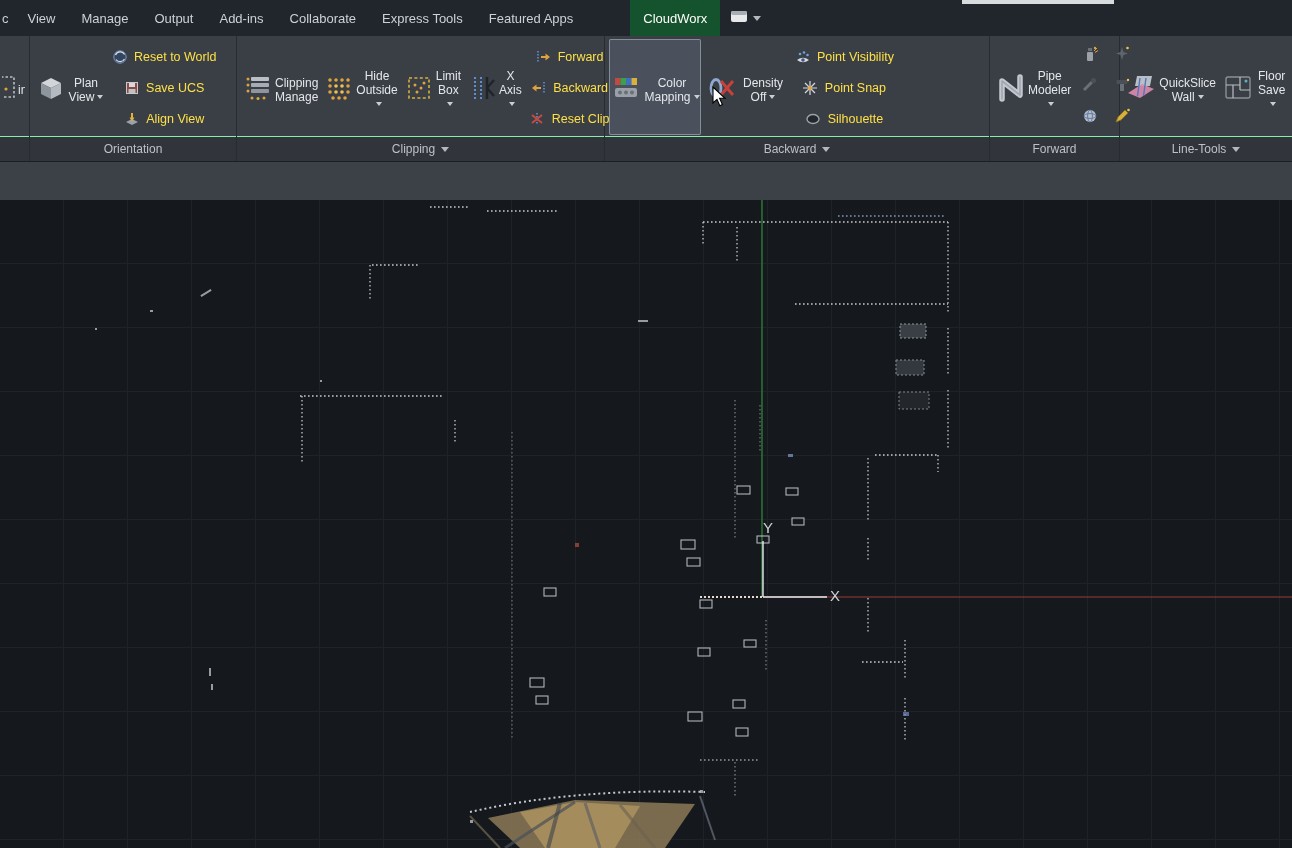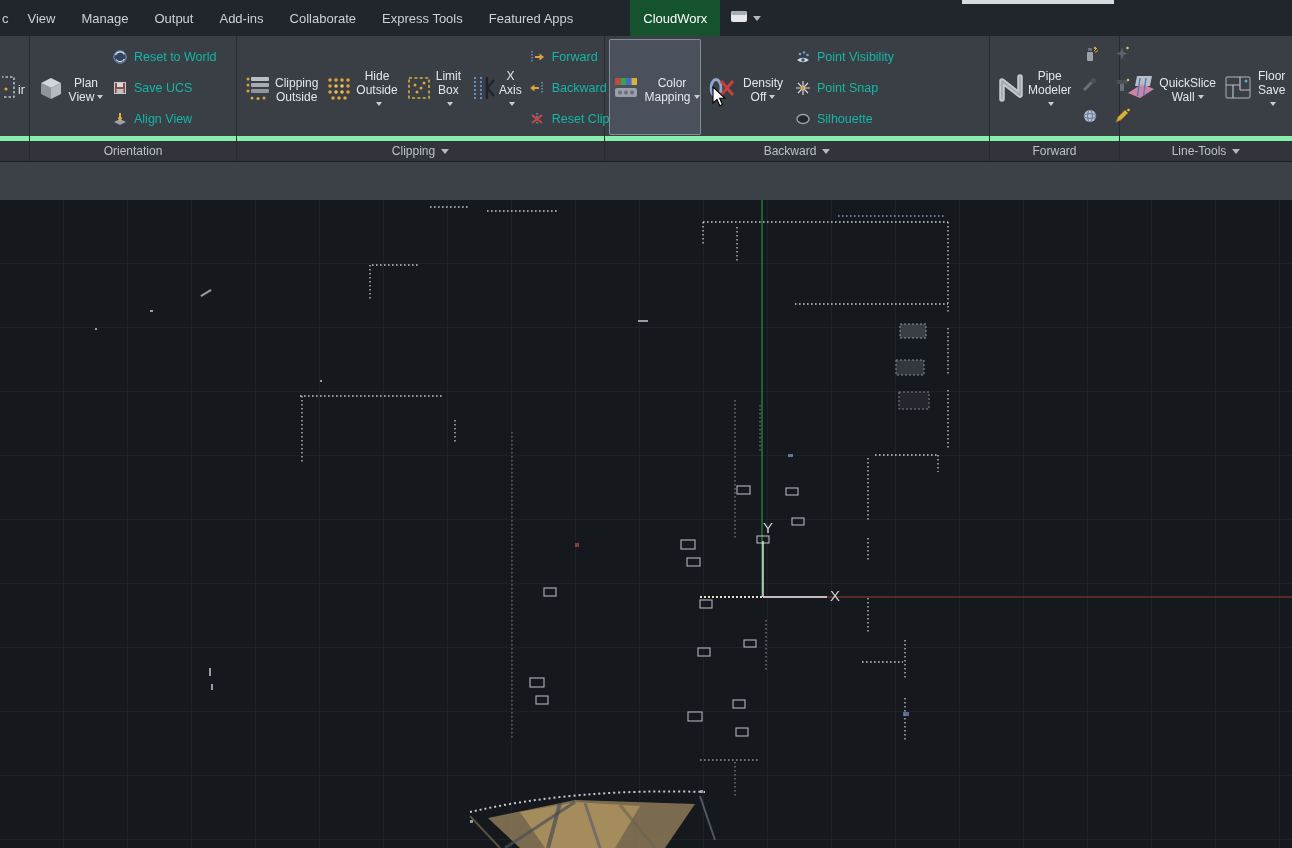--- a/index.html
+++ b/index.html
@@ -25,42 +25,42 @@
   }
   
   .ribbon {
     position:absolute; top:36px; left:0; width:1292px; height:126px;
     background:#3a3e45; display:flex; z-index:4;
     border-bottom:1px solid #1b1e22;
   }
   .panel { display:flex; flex-direction:column; border-right:1px solid #282b30; }
   .panel-content { height:100px; display:flex; align-items:flex-start; padding:3px 2px 0 2px; }
   .panel-title {
-    height:25px; background:#31353b; border-top:5px solid #86efac;
+    height:25px; background:#31353b; border-top:1px solid #86efac;
     display:flex; align-items:center; justify-content:center; gap:6px;
     color:#bcc1c7; font-size:12px;
   }
   .tcaret { width:0; height:0; border-left:4px solid transparent; border-right:4px solid transparent; border-top:5px solid #b3b8be; }
   
   .rbtn {
     display:flex; flex-direction:row; align-items:center;
     padding-top:2px; margin:0 2px; border-radius:2px; height:96px;
   }
   .rbtn .icn { width:34px; height:34px; display:flex; align-items:center; justify-content:center; flex:none; }
   .rbtn .lbl {
     margin-top:3px; font-size:12px; line-height:14px; color:#e4e7ea; text-align:center;
   }
   .fly {
     display:inline-block; width:0; height:0; margin-left:3px; vertical-align:middle;
     border-left:3.5px solid transparent; border-right:3.5px solid transparent; border-top:4px solid #c9ced4;
   }
   .rbtn.hovered { background:#4a515c; box-shadow:inset 0 0 0 1px #848e9b; }
   
   .scol { display:flex; flex-direction:column; justify-content:flex-start; padding-top:2px; }
-  .srow { display:flex; align-items:center; gap:6px; height:31px; padding:0 5px; font-size:12.5px; color:#14b8a6; white-space:nowrap; }
+  .srow { display:flex; align-items:center; gap:6px; height:31px; padding:0 5px; font-size:12.5px; color:#fde047; white-space:nowrap;justify-content:center; }
   .sic { width:17px; height:17px; display:flex; align-items:center; justify-content:center; flex:none; }
   
   .cutpanel .panel-content { padding-left:0; }
   .cutbtn { width:27px; overflow:hidden; }
   .cutbtn .icn { margin-left:-16px; }
   .cutbtn .lbl { margin-left:-2px; }
   
   .fgrid { display:grid; grid-template-columns:26px 26px; grid-auto-rows:30px; gap:1px 6px; padding:2px 2px 0 4px; }
   .fbtn { display:flex; align-items:center; justify-content:center; }
   
@@ -186,21 +186,21 @@
                 <rect x="8" y="10" width="18" height="4" rx="1" fill="#a6acb3"></rect>
                 <rect x="8" y="16" width="18" height="4" rx="1" fill="#8f959c"></rect>
                 <circle cx="5" cy="6" r="1.5" fill="#e0a23e"></circle>
                 <circle cx="5" cy="12" r="1.5" fill="#e0a23e"></circle>
                 <circle cx="5" cy="18" r="1.5" fill="#e0a23e"></circle>
                 <circle cx="9" cy="25" r="1.5" fill="#e0a23e"></circle>
                 <circle cx="15" cy="25.5" r="1.5" fill="#d8b13c"></circle>
                 <circle cx="21" cy="25" r="1.5" fill="#e0a23e"></circle>
               </svg>
           </span>
-          <div class="lbl" style="max-width:62px"><span>Clipping Outside</span></div>
+          <div class="lbl" style="max-width:62px"><span>Clipping Manage</span></div>
         </div>
         <div class="rbtn">
           <span class="icn">
             <svg width="30" height="30" viewBox="0 0 30 30">
                 <g fill="#e0a23e">
                   <circle cx="6" cy="7" r="1.8"></circle>
                   <circle cx="12" cy="7" r="1.8"></circle>
                   <circle cx="18" cy="7" r="1.8"></circle>
                   <circle cx="24" cy="7" r="1.8"></circle>
                   <circle cx="6" cy="13" r="1.8"></circle>

